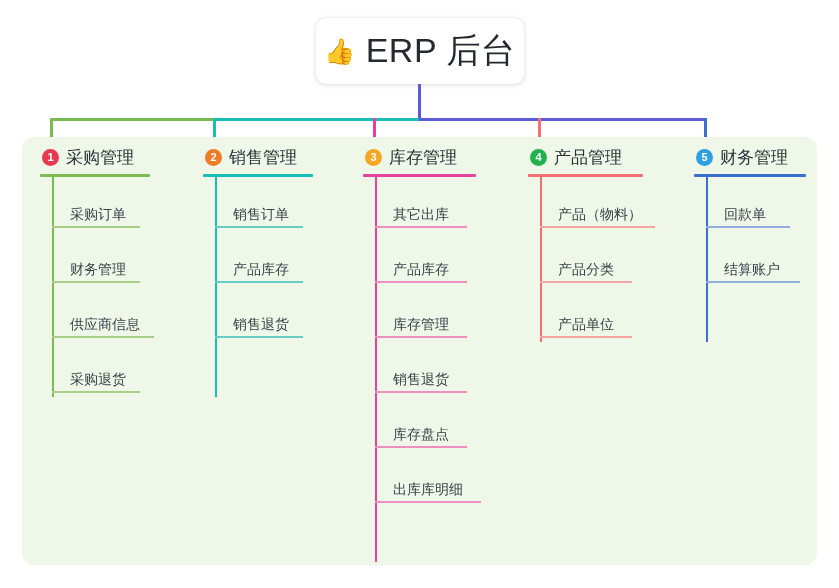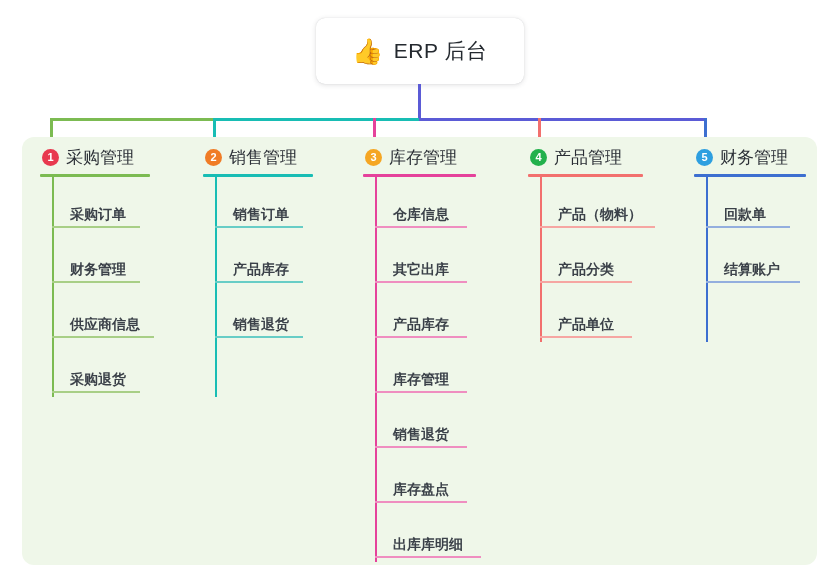--- a/index.html
+++ b/index.html
@@ -36,21 +36,21 @@
     justify-content: center;
     gap: 10px;
     box-sizing: border-box;
   }
   .root-emoji {
     font-size: 25px;
     line-height: 1;
     display: inline-block;
   }
   .root-title {
-    font-size: 21px;
+    font-size: 34px;
     color: #24292f;
     letter-spacing: 0.5px;
     white-space: nowrap;
   }
 
   
   .panel {
     position: absolute;
     left: 22px;
     top: 137px;
@@ -125,21 +125,20 @@
   .spine {
     position: absolute;
     left: 12px;
     top: 0;
     width: 2px;
   }
   .item {
     position: relative;
     height: 55px;
     box-sizing: border-box;
-    font-weight: bold;
   }
   .item-label {
     position: absolute;
     left: 18px;
     bottom: 8px;
     font-size: 14px;
     color: #3b4149;
     white-space: nowrap;
   }
   .item-rule {
@@ -224,24 +223,20 @@
       </div>
       <div class="branch" style="left: 363px;">
         <div class="branch-head">
           <span class="badge" style="background: rgb(245, 166, 35);">3</span>
           <span class="branch-title">库存管理</span>
         </div>
         <div class="head-rule" style="width: 113px; background: rgb(229, 66, 155);"></div>
         <div class="items">
           <div class="spine" style="background: rgb(229, 66, 155); height: 385px;"></div>
           <div class="item">
-            <span class="item-label">仓库信息</span>
-            <div class="item-rule" style="width: 92px; background: rgb(239, 142, 192);"></div>
-          </div>
-          <div class="item">
             <span class="item-label">其它出库</span>
             <div class="item-rule" style="width: 92px; background: rgb(239, 142, 192);"></div>
           </div>
           <div class="item">
             <span class="item-label">产品库存</span>
             <div class="item-rule" style="width: 92px; background: rgb(239, 142, 192);"></div>
           </div>
           <div class="item">
             <span class="item-label">库存管理</span>
             <div class="item-rule" style="width: 92px; background: rgb(239, 142, 192);"></div>

